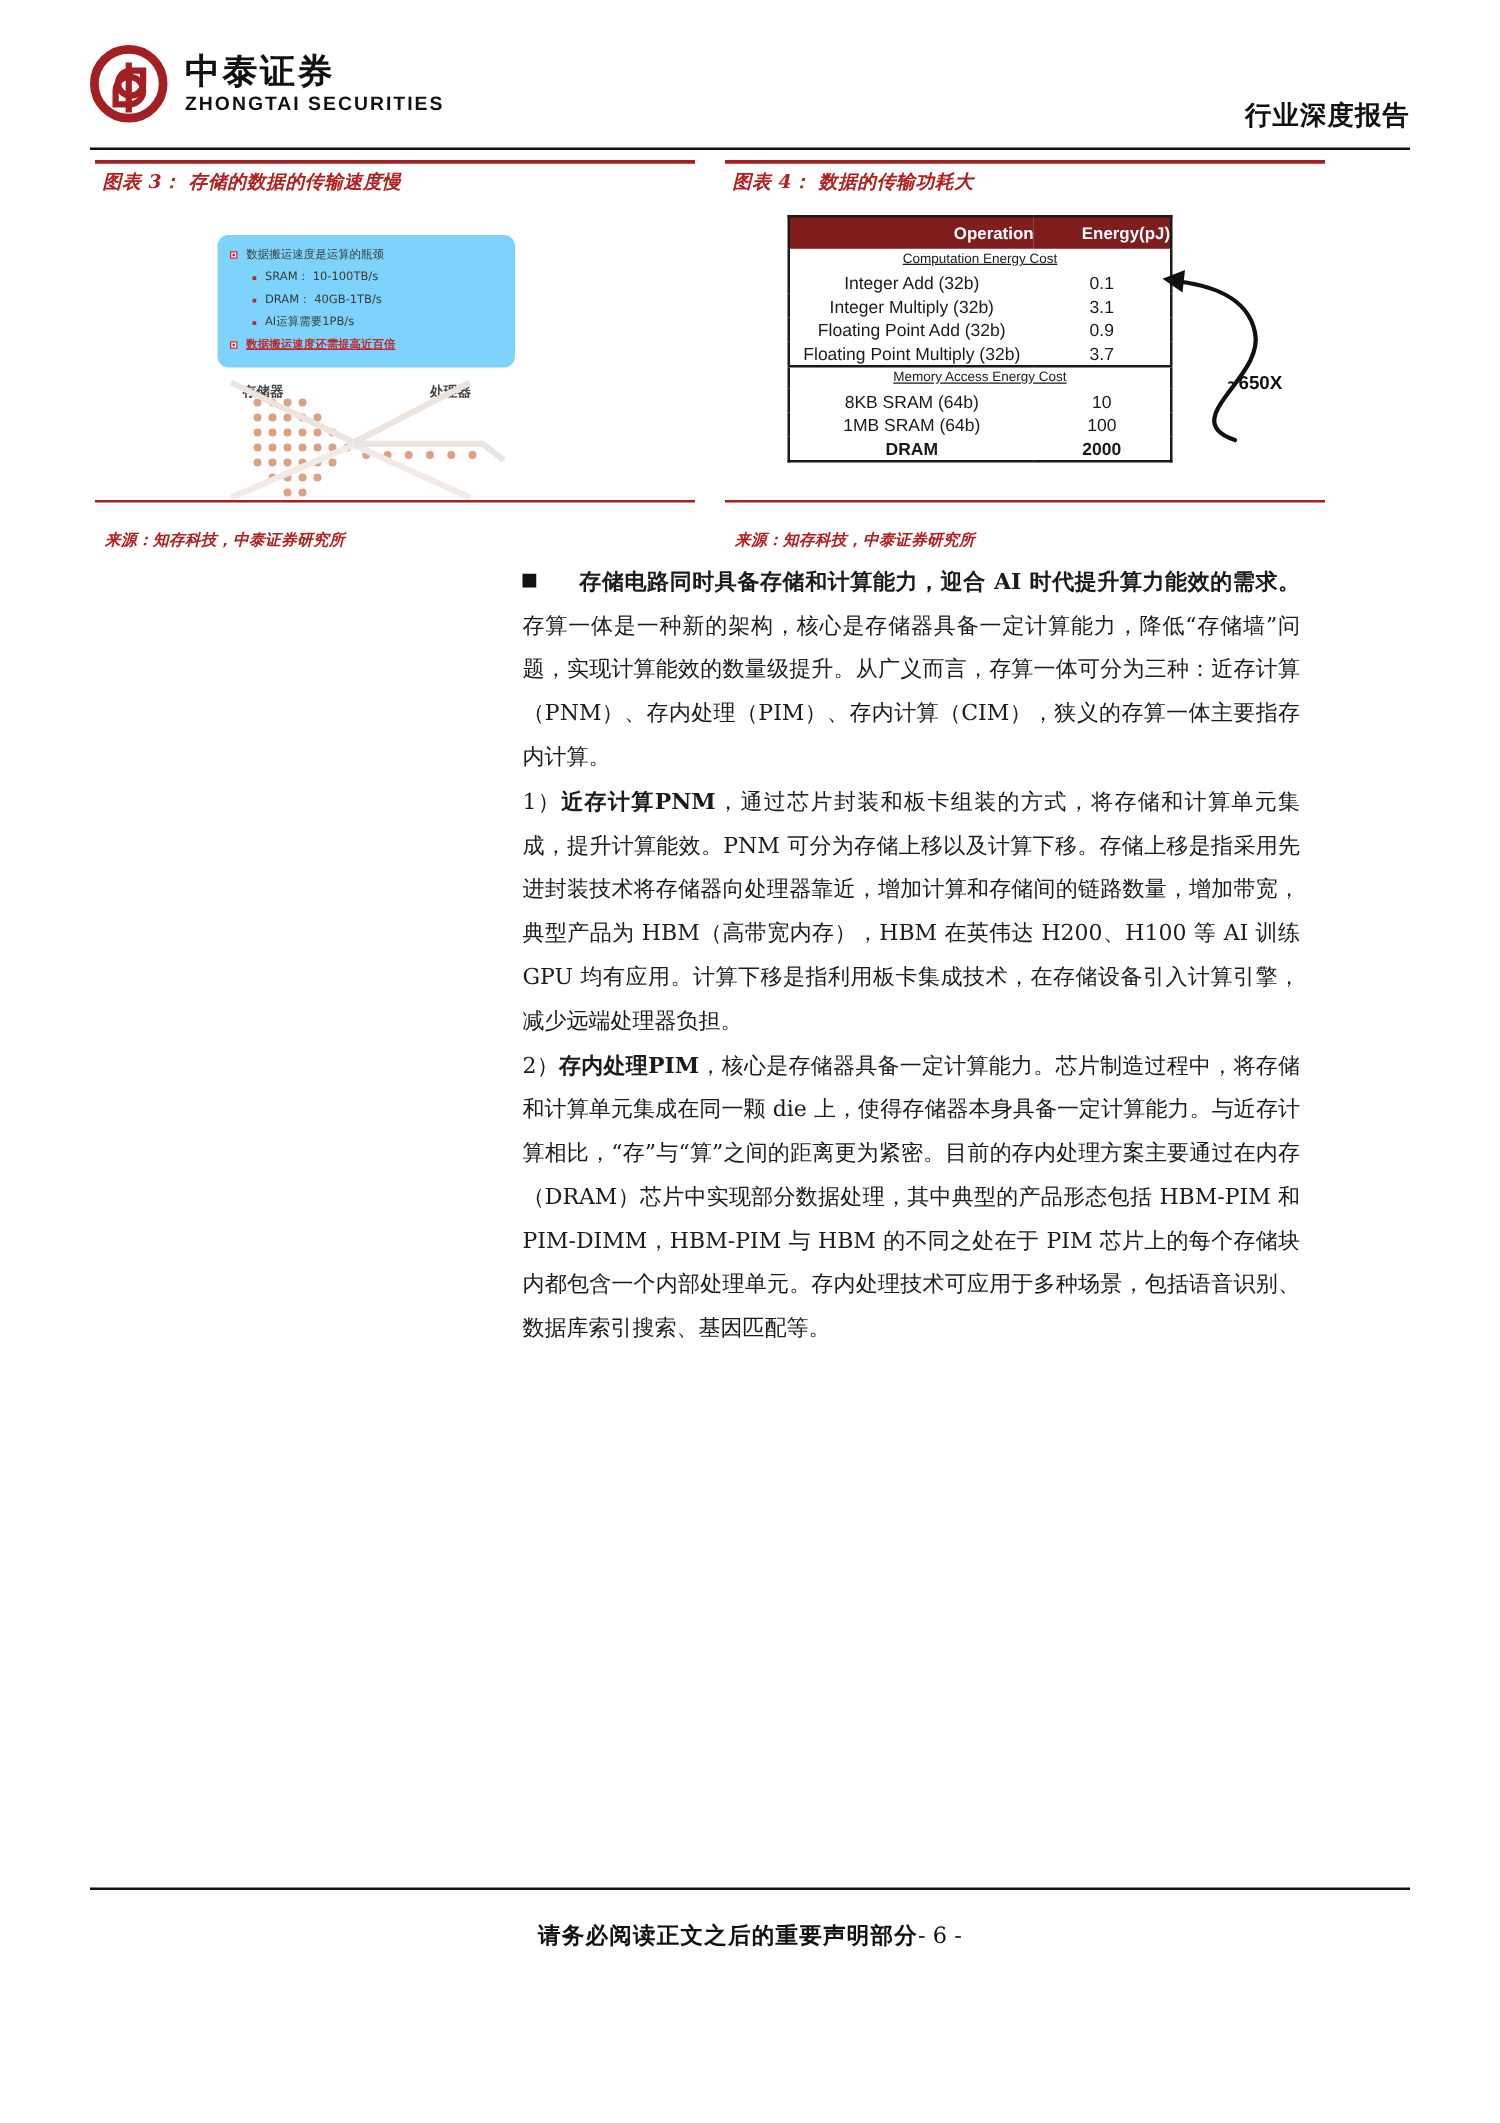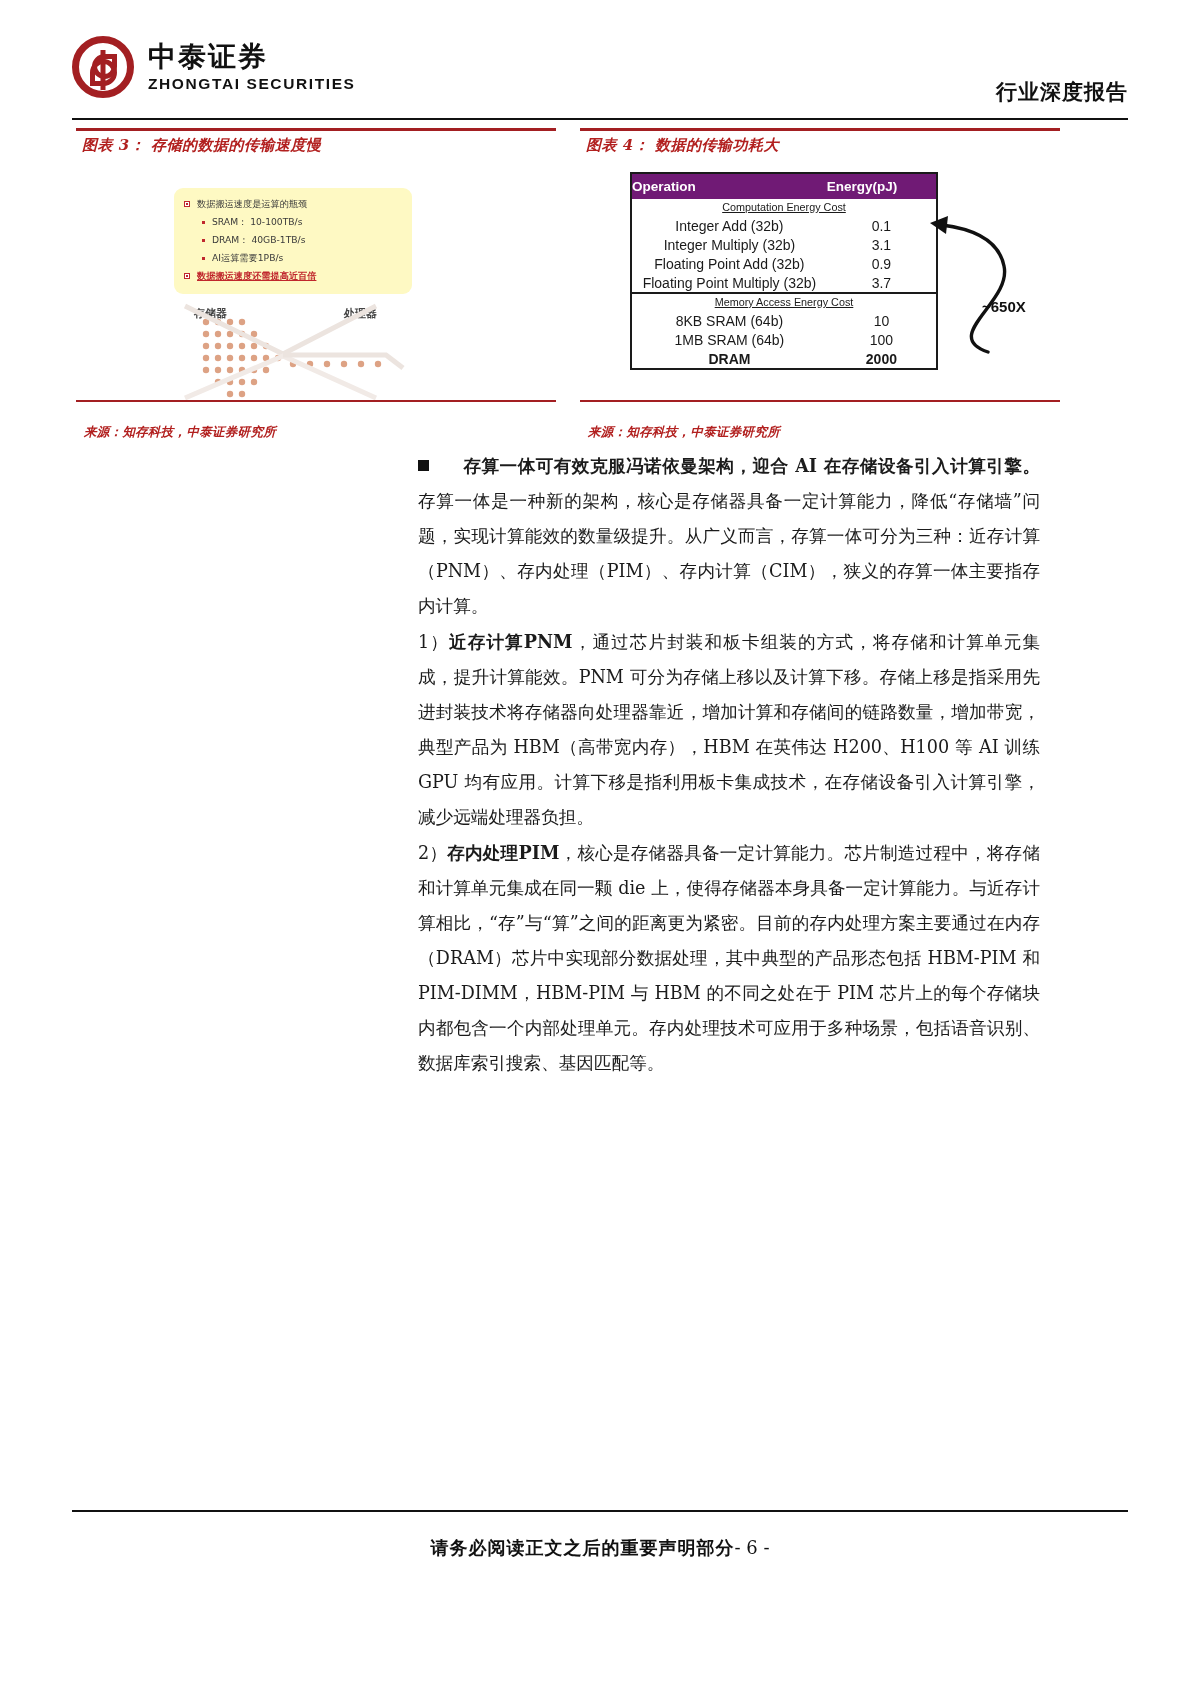--- a/index.html
+++ b/index.html
@@ -135,21 +135,21 @@
     padding: 6px 0 0 8px;
     letter-spacing: 0.3px;
     margin-top: 16px;
   }
 
   
   .f3-card {
     position: absolute;
     left: 98px; top: 30px;
     width: 238px;
-    background: #fef9c3;
+    background: #7dd3fc;
     border-radius: 9px;
     padding: 10px 10px 12px 10px;
     box-sizing: border-box;
   }
   .f3-li {
     display: flex;
     align-items: flex-start;
     font-family: "DejaVu Sans", "Liberation Sans", sans-serif;
     font-size: 9.2px;
     color: #3a3a3a;
@@ -200,26 +200,26 @@
     width: 330px;
   }
   .f4-table {
     width: 308px;
     border: 2.5px solid #1a1a1a;
     border-collapse: collapse;
     background: #fff;
     font-family: "Liberation Sans", "DejaVu Sans", sans-serif;
   }
   .f4-table th {
-    background: #701a75;
+    background: #7f1d1d;
     color: #fff;
     font-size: 13.5px;
     font-weight: 700;
     padding: 5px 0;
-    text-align: left;
+    text-align: right;
   }
   .f4-table th.op  { width: 64%; }
   .f4-table th.en  { width: 36%; }
   .f4-sec td {
     text-align: center;
     font-size: 10.8px;
     color: #1a1a1a;
     padding: 2px 0 3px 0;
   }
   .f4-sec td span { text-decoration: underline; }
@@ -454,21 +454,21 @@
 
       <div class="f4-anno">~650X</div>
     </div>
   </div>
   <div class="fig-bottom-rule"></div>
   <div class="fig-source">来源：知存科技，中泰证券研究所</div>
 </div>
 
 <div class="article">
   <p class="para">
-    <span class="lead-bullet"></span><span class="b">存算一体可有效克服冯诺依曼架构，迎合 AI 在存储设备引入计算引擎。</span><span>存算一体是一种新的架构，核心是存储器具备一定计算能力，降低“存储墙”问题，实现计算能效的数量级提升。从广义而言，存算一体可分为三种：近存计算（PNM）、存内处理（PIM）、存内计算（CIM），狭义的存算一体主要指存内计算。</span>
+    <span class="lead-bullet"></span><span class="b">存储电路同时具备存储和计算能力，迎合 AI 时代提升算力能效的需求。</span><span>存算一体是一种新的架构，核心是存储器具备一定计算能力，降低“存储墙”问题，实现计算能效的数量级提升。从广义而言，存算一体可分为三种：近存计算（PNM）、存内处理（PIM）、存内计算（CIM），狭义的存算一体主要指存内计算。</span>
   </p>
   <p class="para">
     <span>1）</span><span class="b">近存计算PNM</span><span>，通过芯片封装和板卡组装的方式，将存储和计算单元集成，提升计算能效。PNM 可分为存储上移以及计算下移。存储上移是指采用先进封装技术将存储器向处理器靠近，增加计算和存储间的链路数量，增加带宽，典型产品为 HBM（高带宽内存），HBM 在英伟达 H200、H100 等 AI 训练 GPU 均有应用。计算下移是指利用板卡集成技术，在存储设备引入计算引擎，减少远端处理器负担。</span>
   </p>
   <p class="para">
     <span>2）</span><span class="b">存内处理PIM</span><span>，核心是存储器具备一定计算能力。芯片制造过程中，将存储和计算单元集成在同一颗 die 上，使得存储器本身具备一定计算能力。与近存计算相比，“存”与“算”之间的距离更为紧密。目前的存内处理方案主要通过在内存（DRAM）芯片中实现部分数据处理，其中典型的产品形态包括 HBM-PIM 和 PIM-DIMM，HBM-PIM 与 HBM 的不同之处在于 PIM 芯片上的每个存储块内都包含一个内部处理单元。存内处理技术可应用于多种场景，包括语音识别、数据库索引搜索、基因匹配等。</span>
   </p>
 </div>
 
 <div class="footer-rule"></div>

